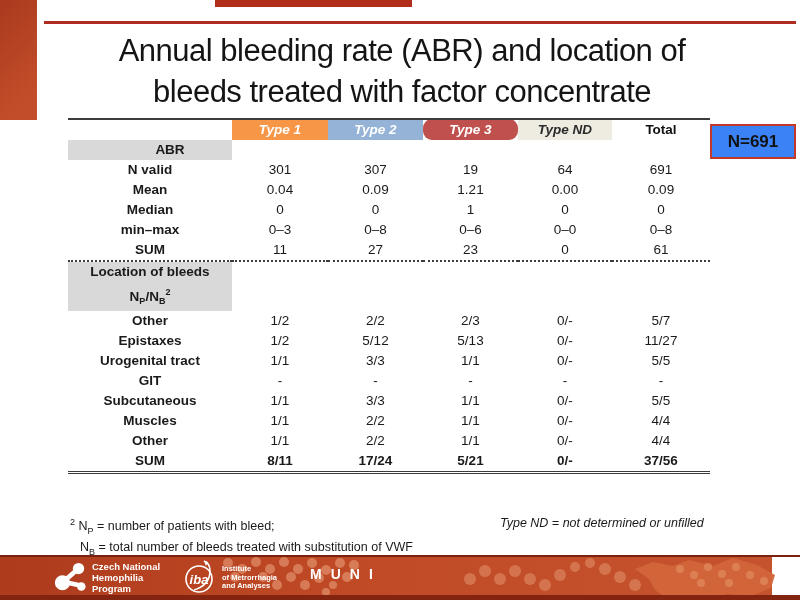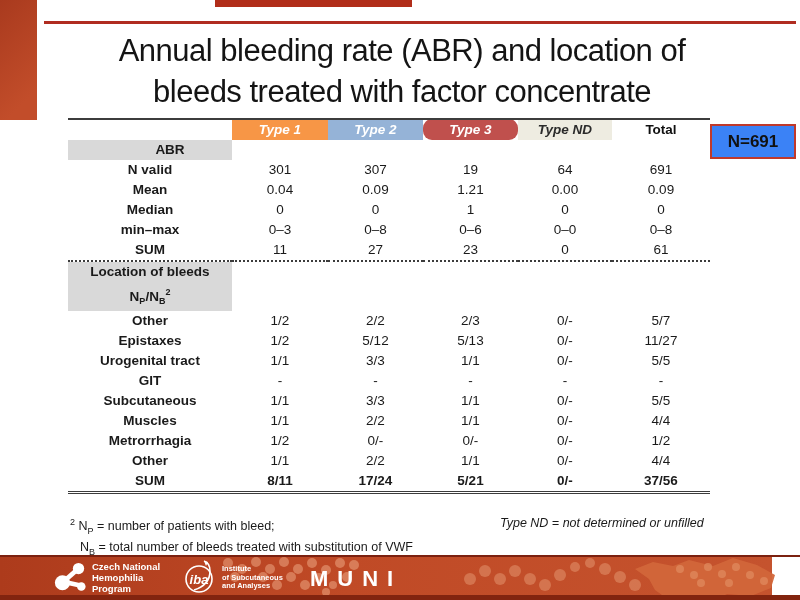--- a/index.html
+++ b/index.html
@@ -51,21 +51,21 @@
   
   .footer{position:absolute;left:0;top:555px;width:772px;height:45px;
           background:linear-gradient(90deg,#ad3b1c 0%,#c04a26 45%,#c5532e 100%);}
   .footer .stripe-top{position:absolute;left:0;top:0;width:800px;height:2px;background:#7b2110;}
   .footer .stripe-bottom{position:absolute;left:0;bottom:0;width:800px;height:5px;background:#82240f;}
   .footer .pattern{position:absolute;left:180px;top:2px;width:620px;height:38px;}
   .cnhp{position:absolute;left:52px;top:6px;width:36px;height:34px;}
   .cnhp-text{position:absolute;left:92px;top:6px;color:#fff;font-size:9.5px;line-height:11px;font-weight:600;}
   .iba{position:absolute;left:182px;top:4px;width:38px;height:37px;}
   .iba-text{position:absolute;left:222px;top:10px;color:#fff;font-size:7.5px;line-height:8.5px;font-weight:600;}
-  .muni{position:absolute;left:310px;top:11px;color:#fff;font-size:22px;font-weight:700;
+  .muni{position:absolute;left:310px;top:11px;color:#fff;font-size:14px;font-weight:700;
         letter-spacing:9px;font-family:"Liberation Sans", sans-serif;}
 </style>
 </head>
 <body>
 
 <div class="slide">
 
   <div class="top-bar"></div>
   <div class="left-bar"></div>
   <div class="title-rule"></div>
@@ -195,28 +195,20 @@
             <td class="val">0/-</td>
             <td class="val">5/5</td>
           </tr>
           <tr>
             <td class="lbl">Muscles</td>
             <td class="val">1/1</td>
             <td class="val">2/2</td>
             <td class="val">1/1</td>
             <td class="val">0/-</td>
             <td class="val">4/4</td>
-          </tr>
-          <tr>
-            <td class="lbl">Metrorrhagia</td>
-            <td class="val">1/2</td>
-            <td class="val">0/-</td>
-            <td class="val">0/-</td>
-            <td class="val">0/-</td>
-            <td class="val">1/2</td>
           </tr>
           <tr>
             <td class="lbl">Other</td>
             <td class="val">1/1</td>
             <td class="val">2/2</td>
             <td class="val">1/1</td>
             <td class="val">0/-</td>
             <td class="val">4/4</td>
           </tr>
           <tr class="bold-row">
@@ -304,21 +296,21 @@
     </div>
 
     <svg class="iba" viewBox="0 0 38 37">
       <circle cx="17" cy="20" r="13" fill="none" stroke="#ffffff" stroke-width="1.6"></circle>
       <path d="M12,31 Q28,26 28,12 Q28,4 22,2" fill="none" stroke="#ffffff" stroke-width="1.6"></path>
       <path d="M22,2 l4,1 l-2,4 z" fill="#ffffff"></path>
       <text x="17" y="25" text-anchor="middle" font-size="13" font-weight="bold" font-style="italic" font-family="Liberation Sans, sans-serif" fill="#ffffff">iba</text>
     </svg>
     <div class="iba-text">
       <div>Institute</div>
-      <div>of Subcutaneous</div>
+      <div>of Metrorrhagia</div>
       <div>and Analyses</div>
     </div>
 
     <div class="muni">MUNI</div>
 
     <div class="stripe-bottom"></div>
   </div>
 
 </div>
 

